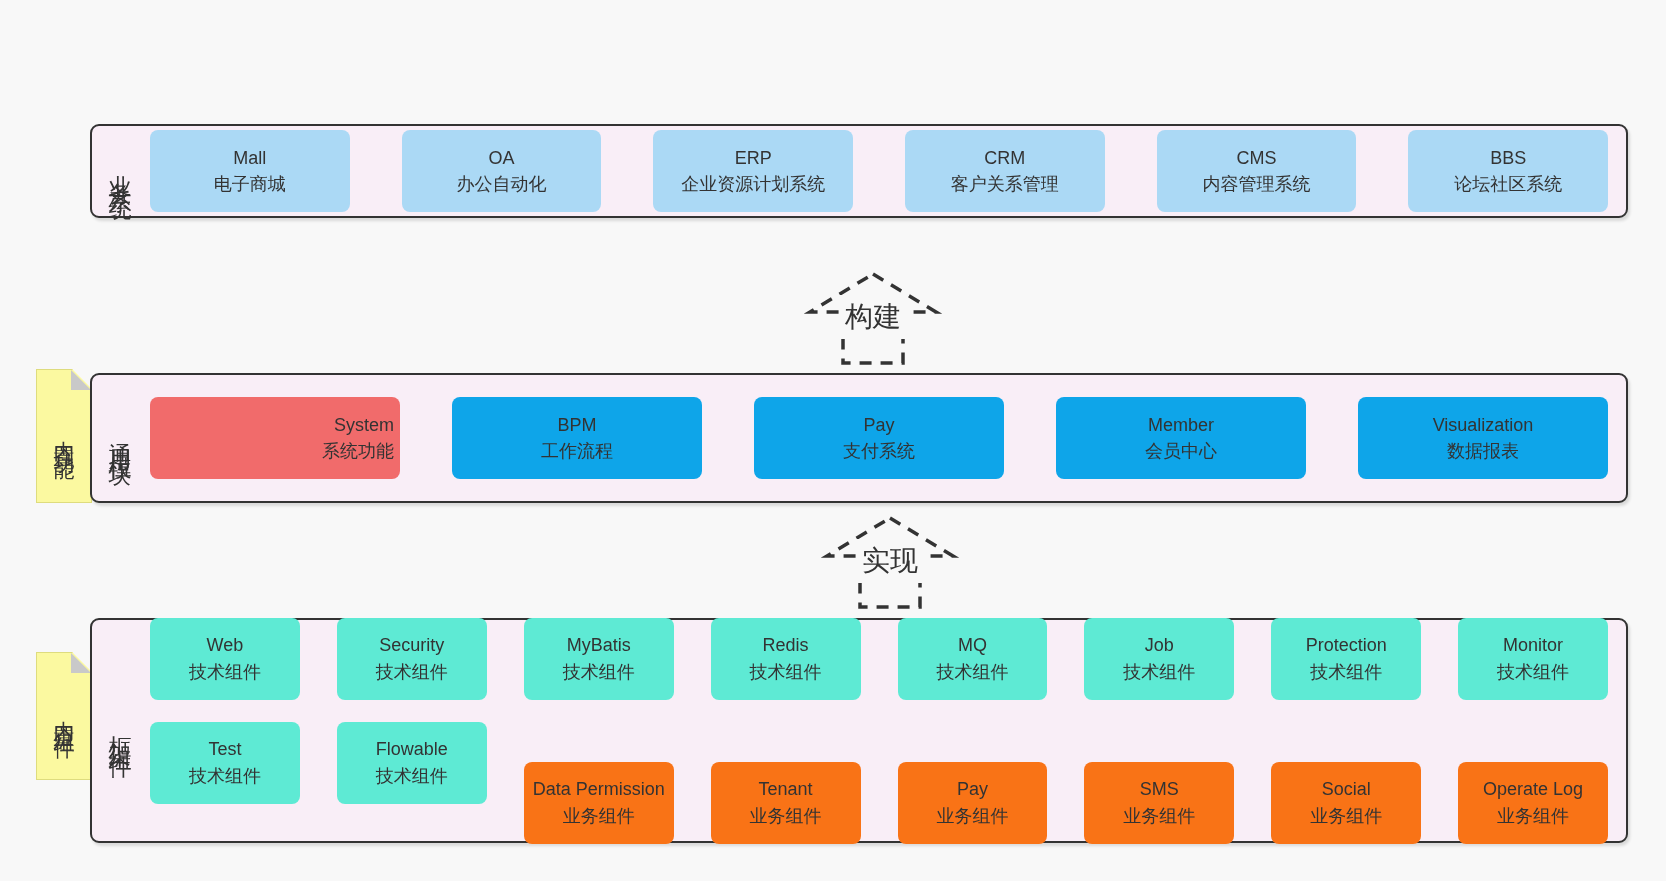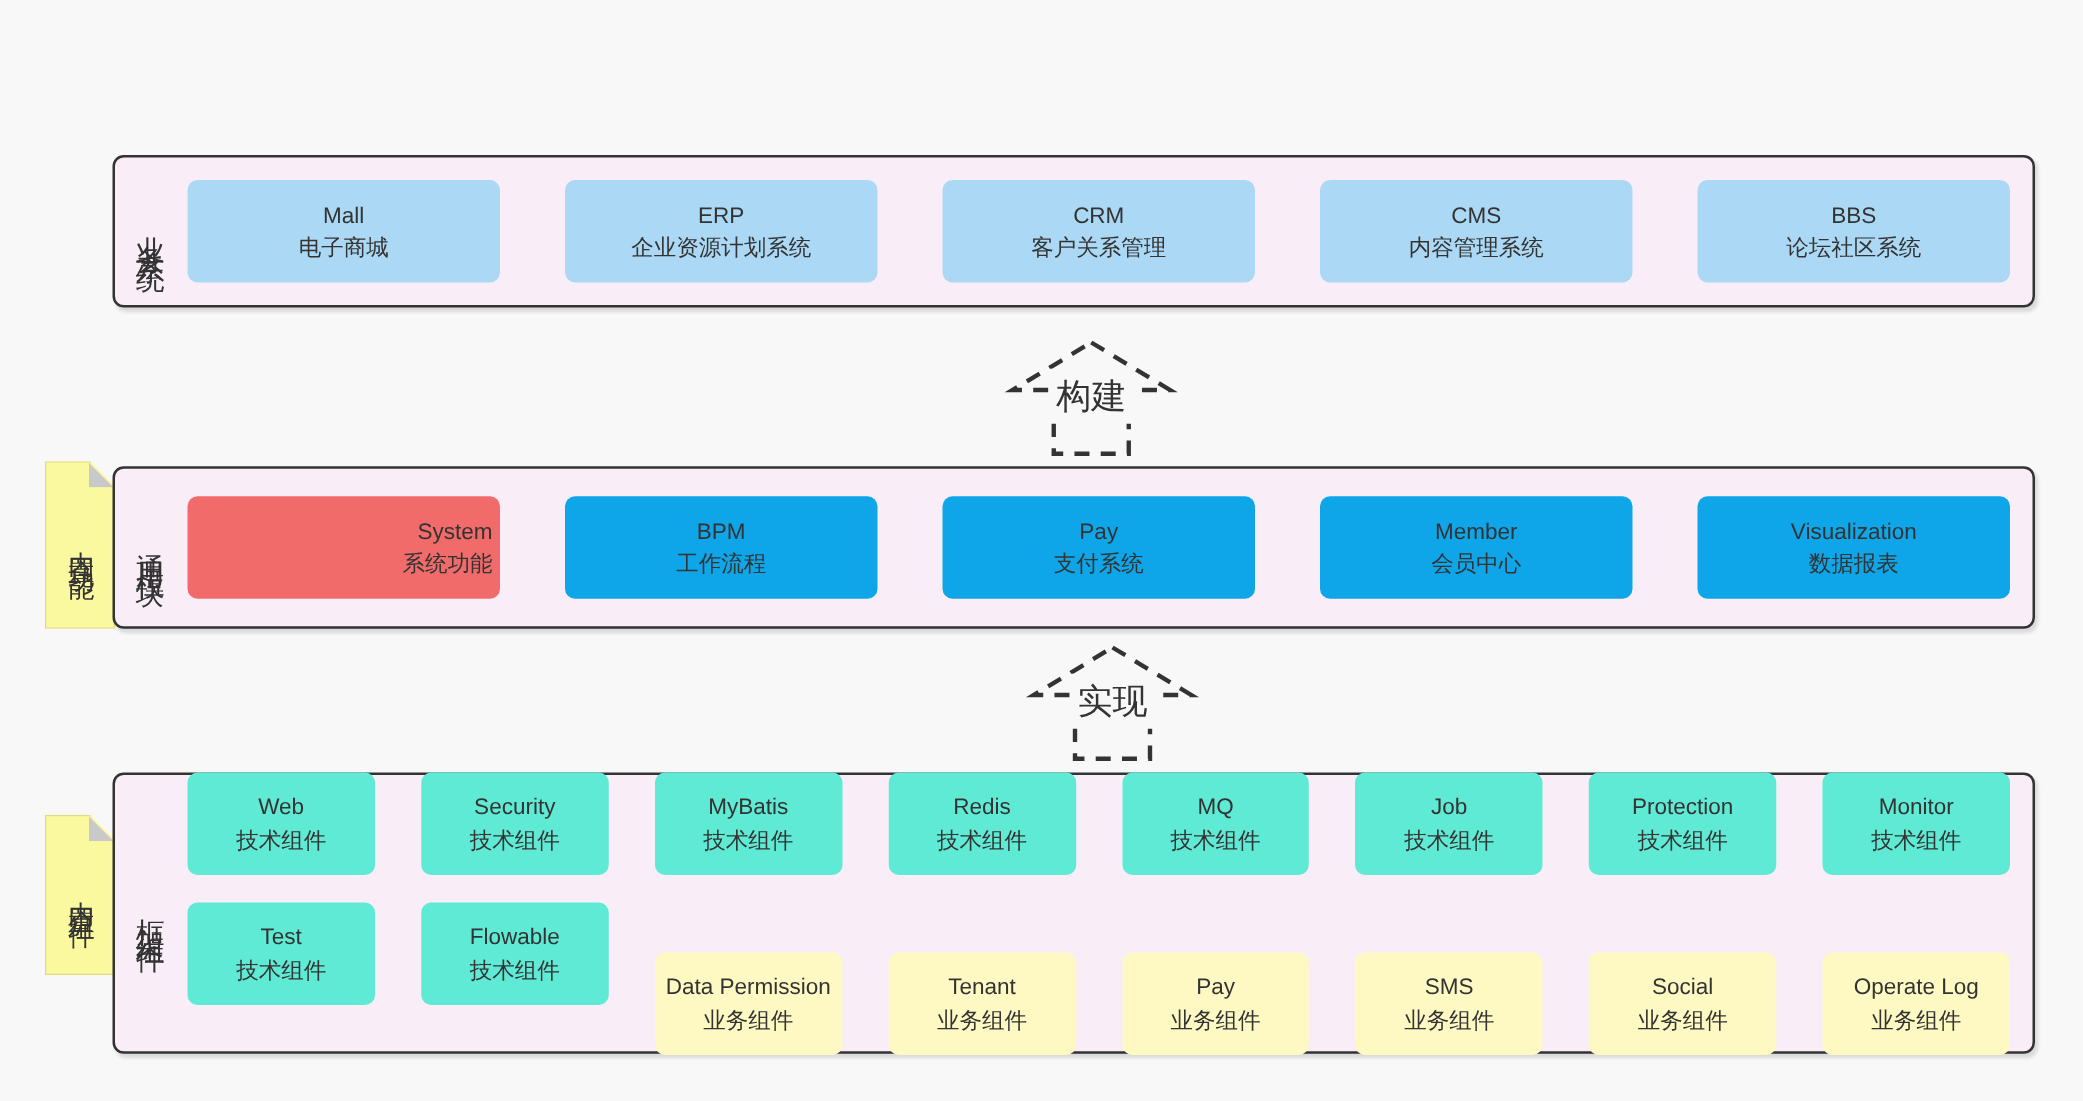--- a/index.html
+++ b/index.html
@@ -10,21 +10,21 @@
     color:#333;
   }
   
   .layer{
     position:absolute;left:90px;width:1538px;box-sizing:border-box;
     background:#f9eef7;border:2px solid #333;border-radius:9px;
     box-shadow:2px 3px 3px rgba(0,0,0,0.12);
     display:flex;align-items:stretch;
     z-index:2;
   }
-  #layer-business{top:124px;height:122px;}
+  #layer-business{top:124px;height:94px;}
   #layer-modules{top:373px;height:130px;}
   #layer-components{top:618px;height:225px;}
 
   .side-label{
     width:58px;flex:0 0 58px;
     display:flex;align-items:center;justify-content:center;
     writing-mode:vertical-rl;text-orientation:upright;
     font-size:23px;letter-spacing:7px;color:#333;
     padding:6px 0;box-sizing:border-box;
   }
@@ -40,21 +40,21 @@
   .box{
     flex:1;height:82px;border-radius:8px;
     display:flex;flex-direction:column;align-items:center;justify-content:center;
     text-align:center;font-size:18px;line-height:1.45;color:#333;
     padding:2px 6px;box-sizing:border-box;
   }
   .c-blue{background:#abd9f5;}
   .c-red{background:#f16b6b;align-items:flex-end;}
   .c-pink{background:#0ea5e9;}
   .c-green{background:#5eead4;}
-  .c-green-light{background:#fef9c3;margin-top:40px;}
+  .c-green-light{background:#f97316;margin-top:40px;}
   .box .t,.box .s{white-space:normal;}
 
   
   .note{
     position:absolute;left:36px;width:56px;box-sizing:border-box;
     background:#fbf9a0;border:1px solid #dedc7e;
     clip-path:polygon(0 0,calc(100% - 20px) 0,100% 20px,100% 100%,0 100%);
     display:flex;align-items:center;justify-content:center;
     writing-mode:vertical-rl;text-orientation:upright;
     font-size:21px;letter-spacing:6px;color:#333;
@@ -83,20 +83,24 @@
 
 <section class="layer" id="layer-business">
   <div class="side-label">业务系统</div>
   <div class="rows">
     <div class="row gap6">
       <div class="box c-blue">
         <div class="t">Mall</div>
         <div class="s">电子商城</div>
       </div>
       <div class="box c-blue">
+        <div class="t">OA</div>
+        <div class="s">办公自动化</div>
+      </div>
+      <div class="box c-blue">
         <div class="t">ERP</div>
         <div class="s">企业资源计划系统</div>
       </div>
       <div class="box c-blue">
         <div class="t">CRM</div>
         <div class="s">客户关系管理</div>
       </div>
       <div class="box c-blue">
         <div class="t">CMS</div>
         <div class="s">内容管理系统</div>

